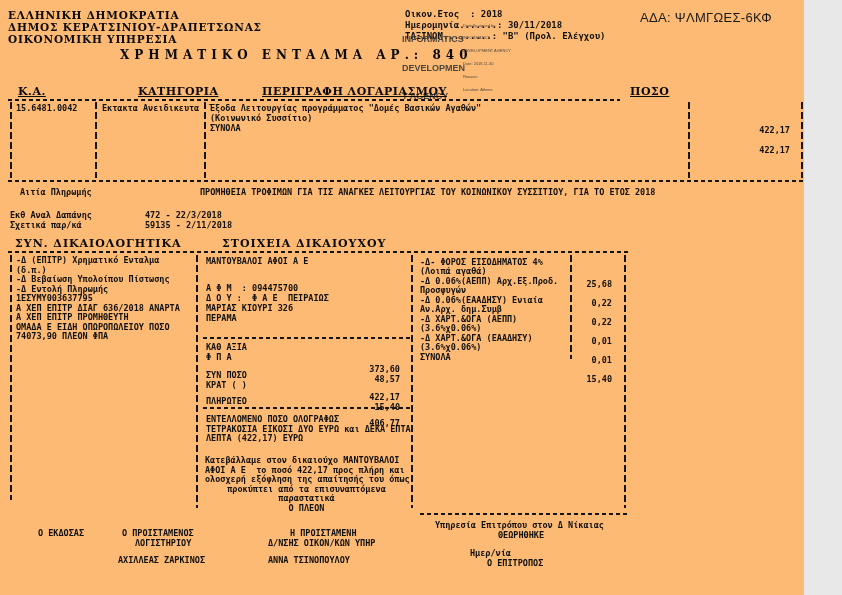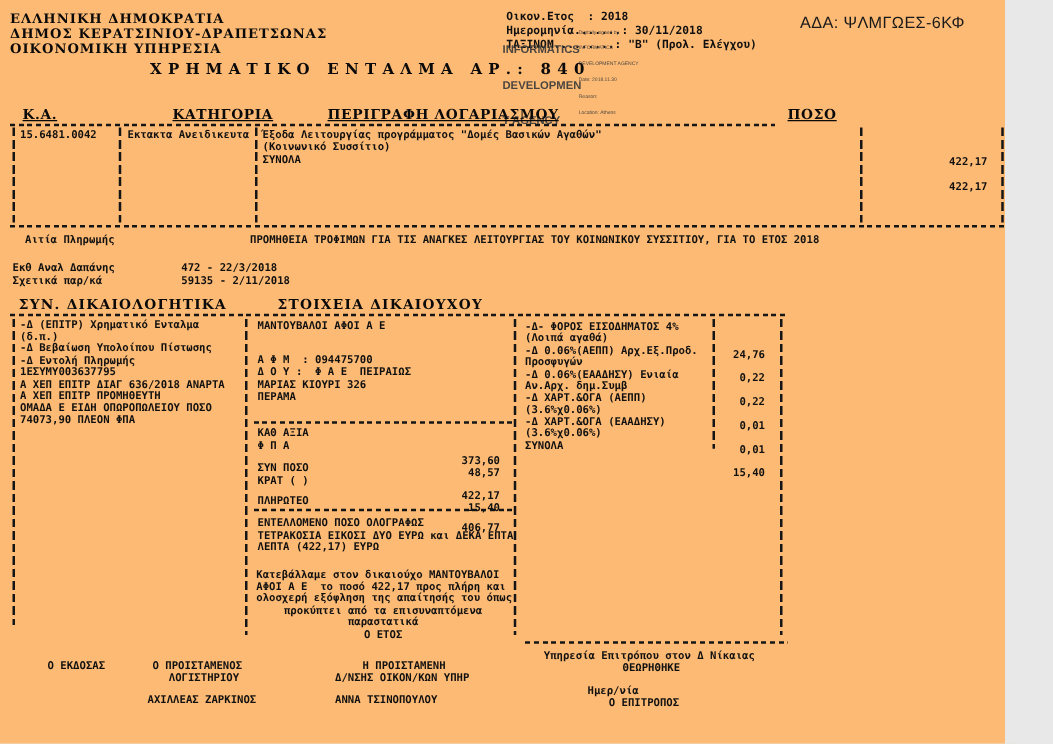--- a/index.html
+++ b/index.html
@@ -130,25 +130,25 @@
 
   <div class="m" style="left:206px;top:415px">ΕΝΤΕΛΛΟΜΕΝΟ ΠΟΣΟ ΟΛΟΓΡΑΦΩΣ</div>
   <div class="m" style="left:206px;top:424.5px">ΤΕΤΡΑΚΟΣΙΑ ΕΙΚΟΣΙ ΔΥΟ ΕΥΡΩ και ΔΕΚΑ ΕΠΤΑ</div>
   <div class="m" style="left:206px;top:434px">ΛΕΠΤΑ (422,17) ΕΥΡΩ</div>
 
   <div class="m" style="left:205px;top:456px">Κατεβάλλαμε στον δικαιούχο ΜΑΝΤΟΥΒΑΛΟΙ</div>
   <div class="m" style="left:205px;top:465.5px">ΑΦΟΙ Α Ε  το ποσό 422,17 προς πλήρη και</div>
   <div class="m" style="left:205px;top:475px">ολοσχερή εξόφληση της απαίτησής του όπως</div>
   <div class="m ctr" style="left:203px;top:484.5px;width:207px">προκύπτει από τα επισυναπτόμενα</div>
   <div class="m ctr" style="left:203px;top:494px;width:207px">παραστατικά</div>
-  <div class="m ctr" style="left:203px;top:503.5px;width:207px">Ο ΕΤΟΣ</div>
+  <div class="m ctr" style="left:203px;top:503.5px;width:207px">Ο ΠΛΕΟΝ</div>
 
   <div class="m" style="left:420px;top:257.5px">-Δ- ΦΟΡΟΣ ΕΙΣΟΔΗΜΑΤΟΣ 4%</div>
   <div class="m" style="left:420px;top:267px">(Λοιπά αγαθά)</div>
-  <div class="m amt" style="left:566px;top:257.5px;width:46px">24,76</div>
+  <div class="m amt" style="left:566px;top:257.5px;width:46px">25,68</div>
 
   <div class="m" style="left:420px;top:276.5px">-Δ 0.06%(ΑΕΠΠ) Αρχ.Εξ.Προδ.</div>
   <div class="m" style="left:420px;top:286px">Προσφυγών</div>
   <div class="m amt" style="left:566px;top:276.5px;width:46px">0,22</div>
 
   <div class="m" style="left:420px;top:295.5px">-Δ 0.06%(ΕΑΑΔΗΣΥ) Ενιαία</div>
   <div class="m" style="left:420px;top:305px">Αν.Αρχ. δημ.Συμβ</div>
   <div class="m amt" style="left:566px;top:295.5px;width:46px">0,22</div>
 
   <div class="m" style="left:420px;top:314.5px">-Δ ΧΑΡΤ.&amp;ΟΓΑ (ΑΕΠΠ)</div>

